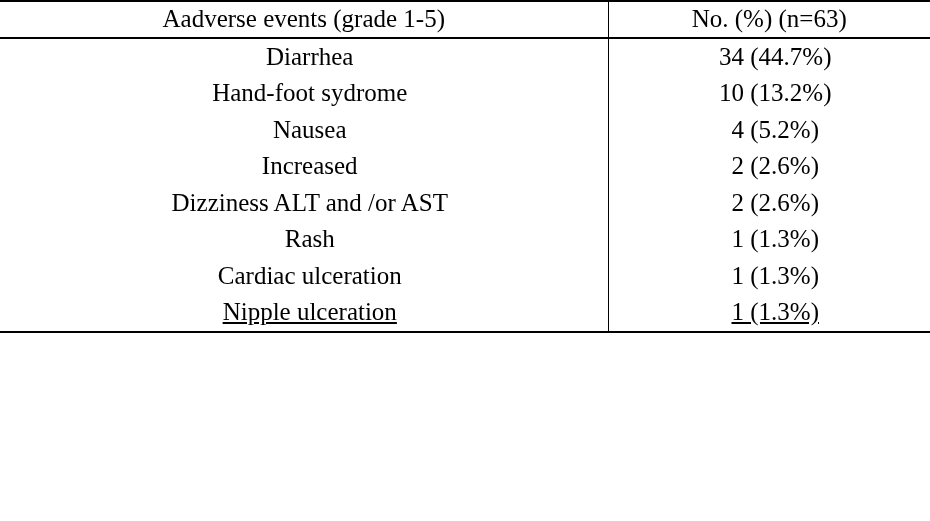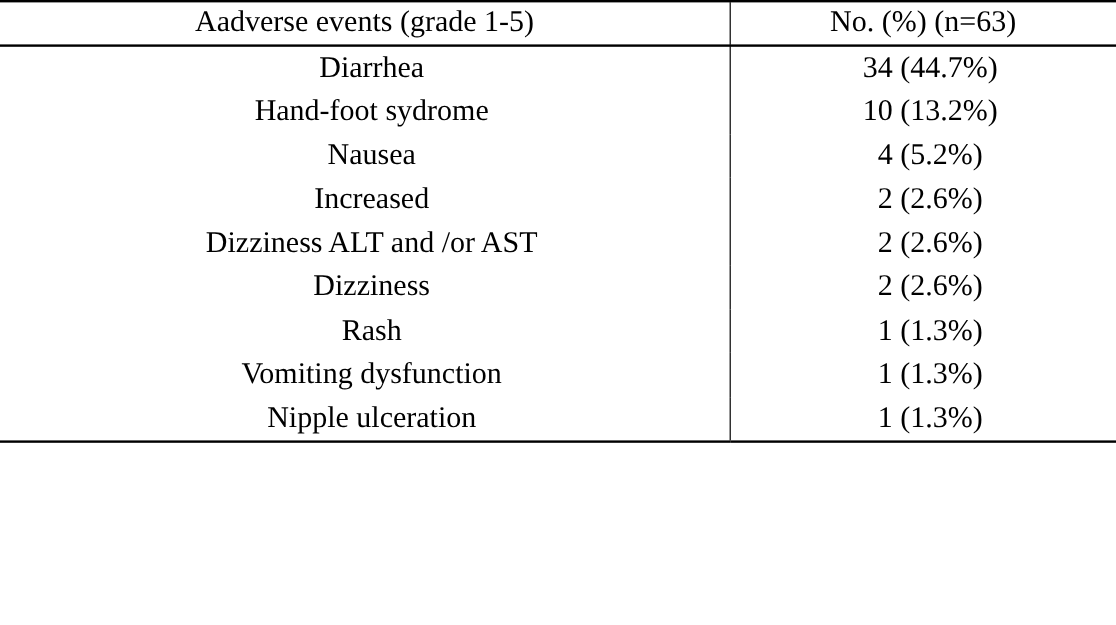--- a/index.html
+++ b/index.html
@@ -43,20 +43,21 @@
     border-bottom: 2px solid #000000;
   }
   table.adverse-events tbody td {
     text-align: center;
     padding: 3px 0 4px 12px;
     line-height: 1.18;
     vertical-align: middle;
   }
   table.adverse-events tbody tr:last-child td {
     border-bottom: 2px solid #000000;
+    text-decoration: underline;
   }
   
   table.adverse-events th.col-sep,
   table.adverse-events td.col-sep {
     border-right: 1px solid #000000;
   }
   .cell-text {
     display: block;
   }
 </style>
@@ -115,37 +116,29 @@
       <tr>
         <td class="col-sep">
           <span class="cell-text">Dizziness ALT and /or AST</span>
         </td>
         <td>
           <span class="cell-text">2 (2.6%)</span>
         </td>
       </tr>
       <tr>
         <td class="col-sep">
-          <span class="cell-text">Dizziness</span>
-        </td>
-        <td>
-          <span class="cell-text">2 (2.6%)</span>
-        </td>
-      </tr>
-      <tr>
-        <td class="col-sep">
           <span class="cell-text">Rash</span>
         </td>
         <td>
           <span class="cell-text">1 (1.3%)</span>
         </td>
       </tr>
       <tr>
         <td class="col-sep">
-          <span class="cell-text">Vomiting dysfunction</span>
+          <span class="cell-text">Cardiac ulceration</span>
         </td>
         <td>
           <span class="cell-text">1 (1.3%)</span>
         </td>
       </tr>
       <tr>
         <td class="col-sep">
           <span class="cell-text">Nipple ulceration</span>
         </td>
         <td>

